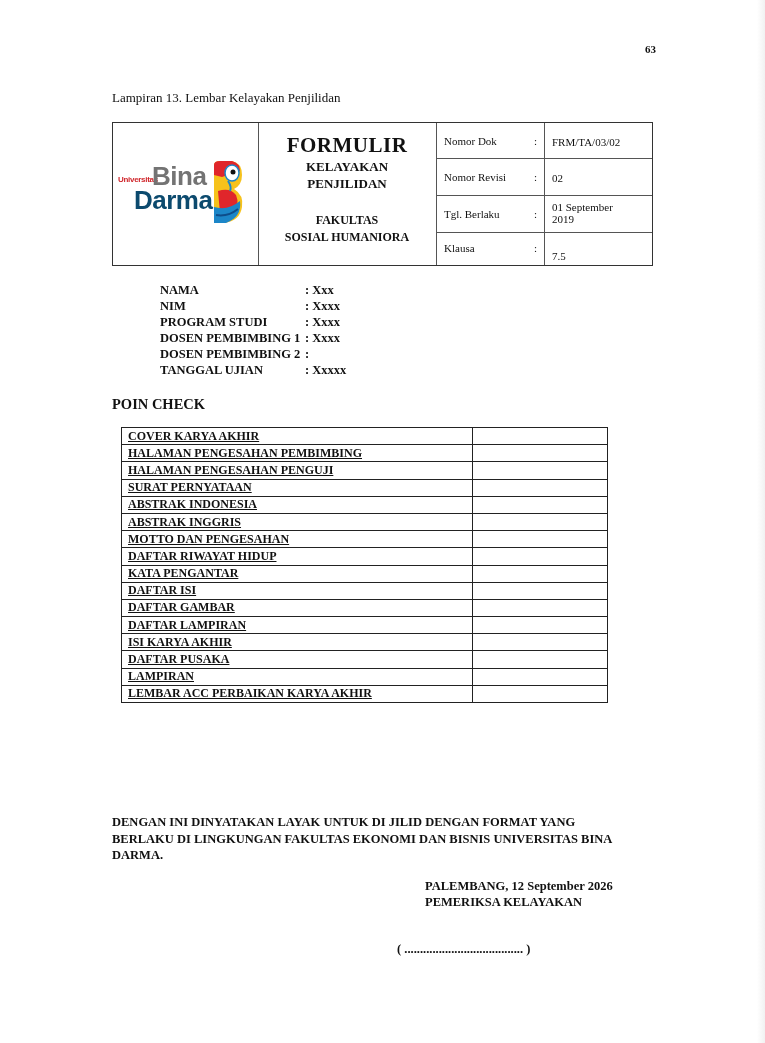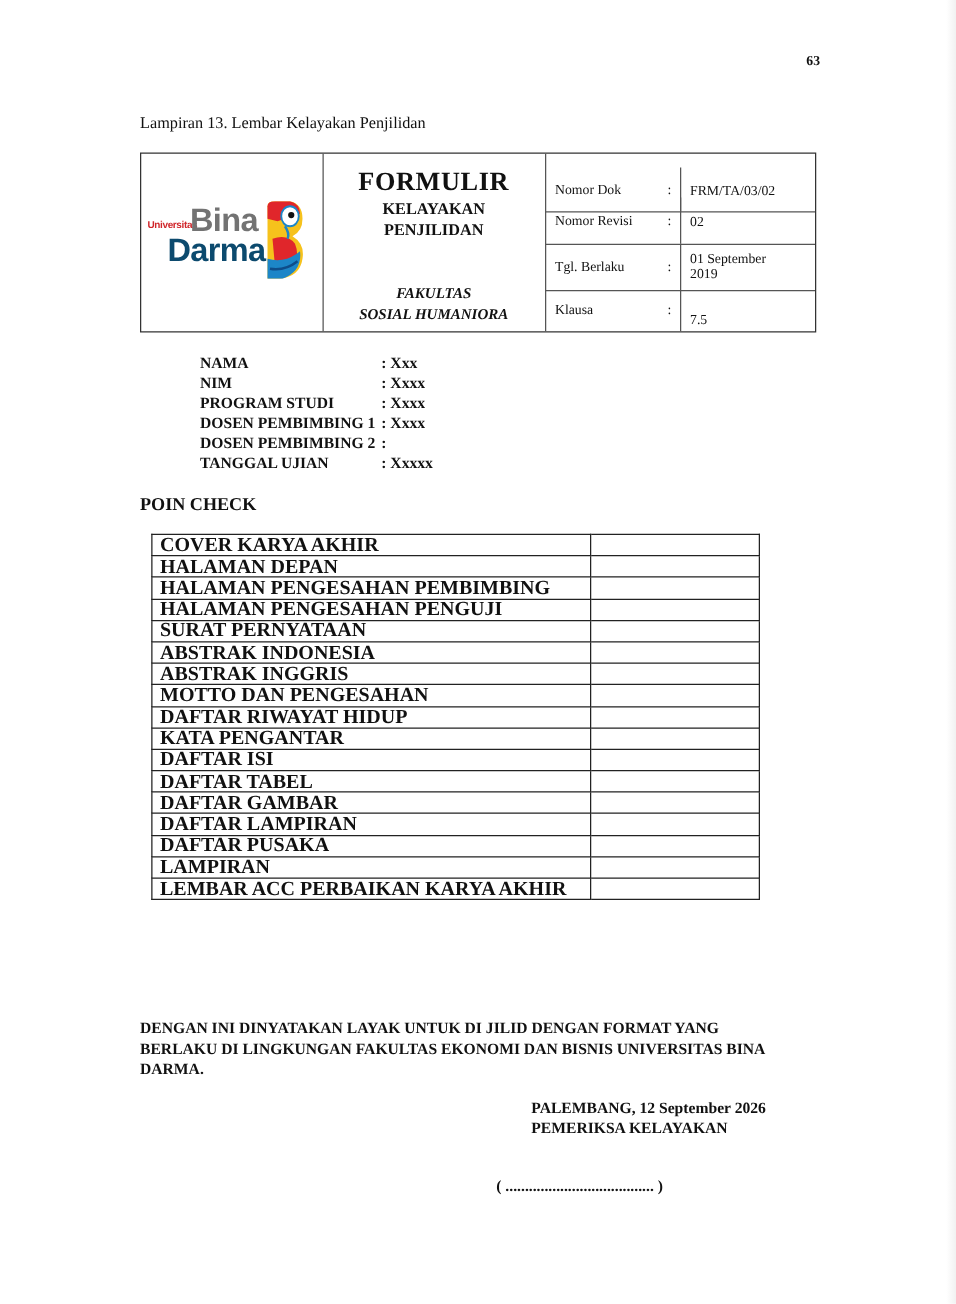--- a/index.html
+++ b/index.html
@@ -10,21 +10,21 @@
   }
   .page-edge { position: absolute; top: 0; right: 0; width: 8px; height: 1043px; background: linear-gradient(to right, #ffffff, #f1f1f1); }
   .page-num { position: absolute; left: 645px; top: 43px; font-size: 11px; font-weight: bold; }
   .caption { position: absolute; left: 112px; top: 90px; font-size: 13px; }
 
   .header-table { position: absolute; left: 112px; top: 122px; width: 541px; height: 144px; border: 1.5px solid #333; box-sizing: border-box; }
   .logo-cell { position: absolute; left: 0; top: 0; width: 145px; height: 100%; border-right: 1.5px solid #555; }
   .title-cell { position: absolute; left: 145px; top: 0; width: 178px; height: 100%; border-right: 1.5px solid #555; text-align: center; font-weight: bold; }
   .title-cell .t1 { position: absolute; top: 10px; left: 0; right: 0; font-size: 21px; letter-spacing: 0.5px; }
   .title-cell .t2 { position: absolute; top: 35px; left: 0; right: 0; font-size: 13px; line-height: 17px; }
-  .title-cell .t3 { position: absolute; top: 103px; left: 0; right: 0; font-size: 12px; line-height: 17px; font-style: italic; }
+  .title-cell .t3 { position: absolute; top: 89px; left: 0; right: 0; font-size: 12px; line-height: 17px; }
   .meta-cell { position: absolute; left: 323px; top: 0; right: 0; height: 100%; }
   .meta-row { position: absolute; left: 0; right: 0; border-bottom: 1.5px solid #555; }
   .meta-row:last-child { border-bottom: none; }
   .meta-row .lbl { position: absolute; left: 8px; font-size: 11px; }
   .meta-row .colon { position: absolute; left: 98px; font-size: 11px; }
   .meta-row .val { position: absolute; left: 116px; font-size: 11px; line-height: 12px; }
   .meta-row .vsep { position: absolute; left: 108px; top: 0; bottom: 0; border-left: 1.5px solid #555; }
 
   .logo { position: absolute; left: 5px; top: 38px; width: 130px; height: 70px; }
   .logo .univ { position: absolute; left: 0; top: 14px; font-family: "Liberation Sans", sans-serif; font-size: 8px; color: #d0262b; font-weight: bold; letter-spacing: -0.3px; }
@@ -33,21 +33,21 @@
   .logo .mascot { position: absolute; left: 92px; top: 0; width: 34px; height: 62px; }
 
   .info { position: absolute; left: 112px; top: 283px; font-size: 12.5px; font-weight: bold; }
   .info-row { position: absolute; left: 0; width: 400px; height: 16px; white-space: nowrap; }
   .info-row .k { position: absolute; left: 0; margin-left: 48px; }
   .info-row .v { position: absolute; left: 193px; }
 
   .poin-title { position: absolute; left: 112px; top: 396px; font-size: 14.5px; font-weight: bold; }
 
   .check-table { position: absolute; left: 121px; top: 427px; width: 487px; border-collapse: collapse; }
-  .check-table td { border: 1.5px solid #222; height: 17.2px; padding: 0 6px; font-size: 16px; font-weight: bold; box-sizing: border-box; line-height: 15px; }
+  .check-table td { border: 1.5px solid #222; height: 17.2px; padding: 0 6px; font-size: 12px; font-weight: bold; box-sizing: border-box; line-height: 15px; text-decoration: underline; }
   .check-table td.c2 { width: 135px; }
 
   .statement { position: absolute; left: 112px; top: 814px; width: 520px; font-size: 12.5px; font-weight: bold; line-height: 16.5px; }
   .signoff { position: absolute; left: 397px; top: 878px; font-size: 12.5px; font-weight: bold; line-height: 16px; margin-left: 28px; }
   .sign-line { position: absolute; left: 397px; top: 942px; font-size: 12.5px; font-weight: bold; }
 </style>
 </head>
 <body>
 
 <div class="page-edge"></div>
@@ -78,21 +78,21 @@
     <div class="t2">
       <div>KELAYAKAN</div>
       <div>PENJILIDAN</div>
     </div>
     <div class="t3">
       <div>FAKULTAS</div>
       <div>SOSIAL HUMANIORA</div>
     </div>
   </div>
   <div class="meta-cell">
-    <div class="meta-row" style="top:11px;height:35px;">
+    <div class="meta-row" style="top:0;height:35px;">
       <span class="lbl" style="top:12px;">Nomor Dok</span>
       <span class="colon" style="top:12px;">:</span>
       <span class="vsep"></span>
       <span class="val" style="top:13px;">FRM/TA/03/02</span>
     </div>
     <div class="meta-row" style="top:35px;height:37px;">
       <span class="lbl" style="top:13px;">Nomor Revisi</span>
       <span class="colon" style="top:13px;">:</span>
       <span class="vsep"></span>
       <span class="val" style="top:14px;">02</span>
@@ -141,24 +141,20 @@
 
 <div class="poin-title">POIN CHECK</div>
 
 <table class="check-table">
   <tbody id="check-body">
       <tr>
         <td>COVER KARYA AKHIR</td>
         <td class="c2"></td>
       </tr>
       <tr>
-        <td>HALAMAN DEPAN</td>
-        <td class="c2"></td>
-      </tr>
-      <tr>
         <td>HALAMAN PENGESAHAN PEMBIMBING</td>
         <td class="c2"></td>
       </tr>
       <tr>
         <td>HALAMAN PENGESAHAN PENGUJI</td>
         <td class="c2"></td>
       </tr>
       <tr>
         <td>SURAT PERNYATAAN</td>
         <td class="c2"></td>
@@ -181,29 +177,29 @@
       </tr>
       <tr>
         <td>KATA PENGANTAR</td>
         <td class="c2"></td>
       </tr>
       <tr>
         <td>DAFTAR ISI</td>
         <td class="c2"></td>
       </tr>
       <tr>
-        <td>DAFTAR TABEL</td>
-        <td class="c2"></td>
-      </tr>
-      <tr>
         <td>DAFTAR GAMBAR</td>
         <td class="c2"></td>
       </tr>
       <tr>
         <td>DAFTAR LAMPIRAN</td>
+        <td class="c2"></td>
+      </tr>
+      <tr>
+        <td>ISI KARYA AKHIR</td>
         <td class="c2"></td>
       </tr>
       <tr>
         <td>DAFTAR PUSAKA</td>
         <td class="c2"></td>
       </tr>
       <tr>
         <td>LAMPIRAN</td>
         <td class="c2"></td>
       </tr>

